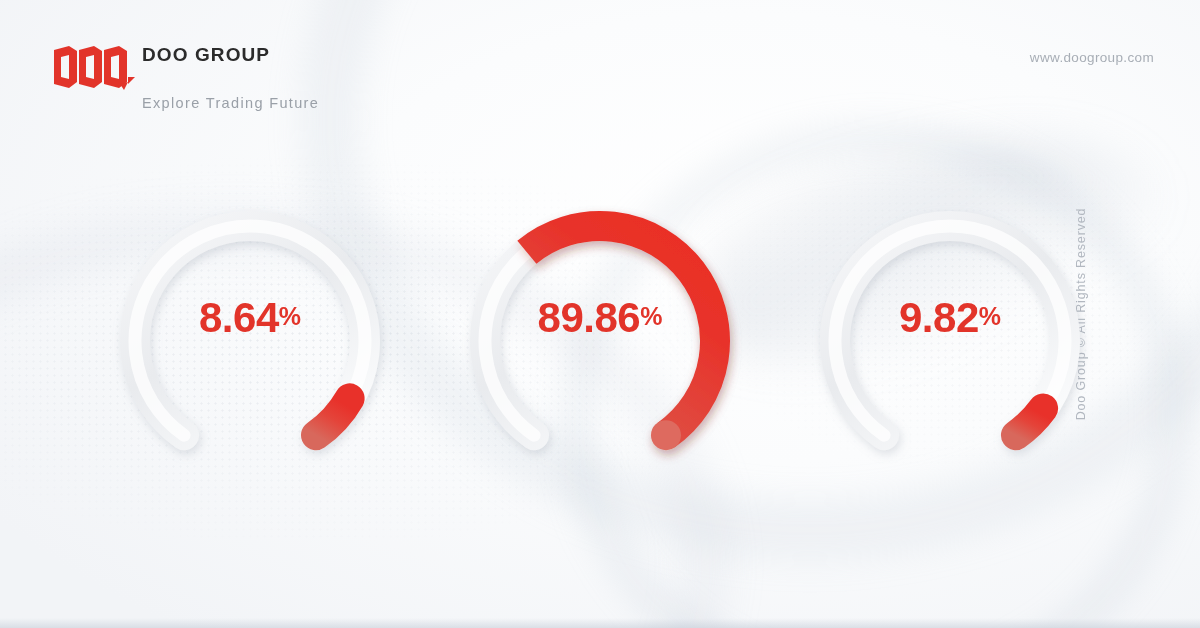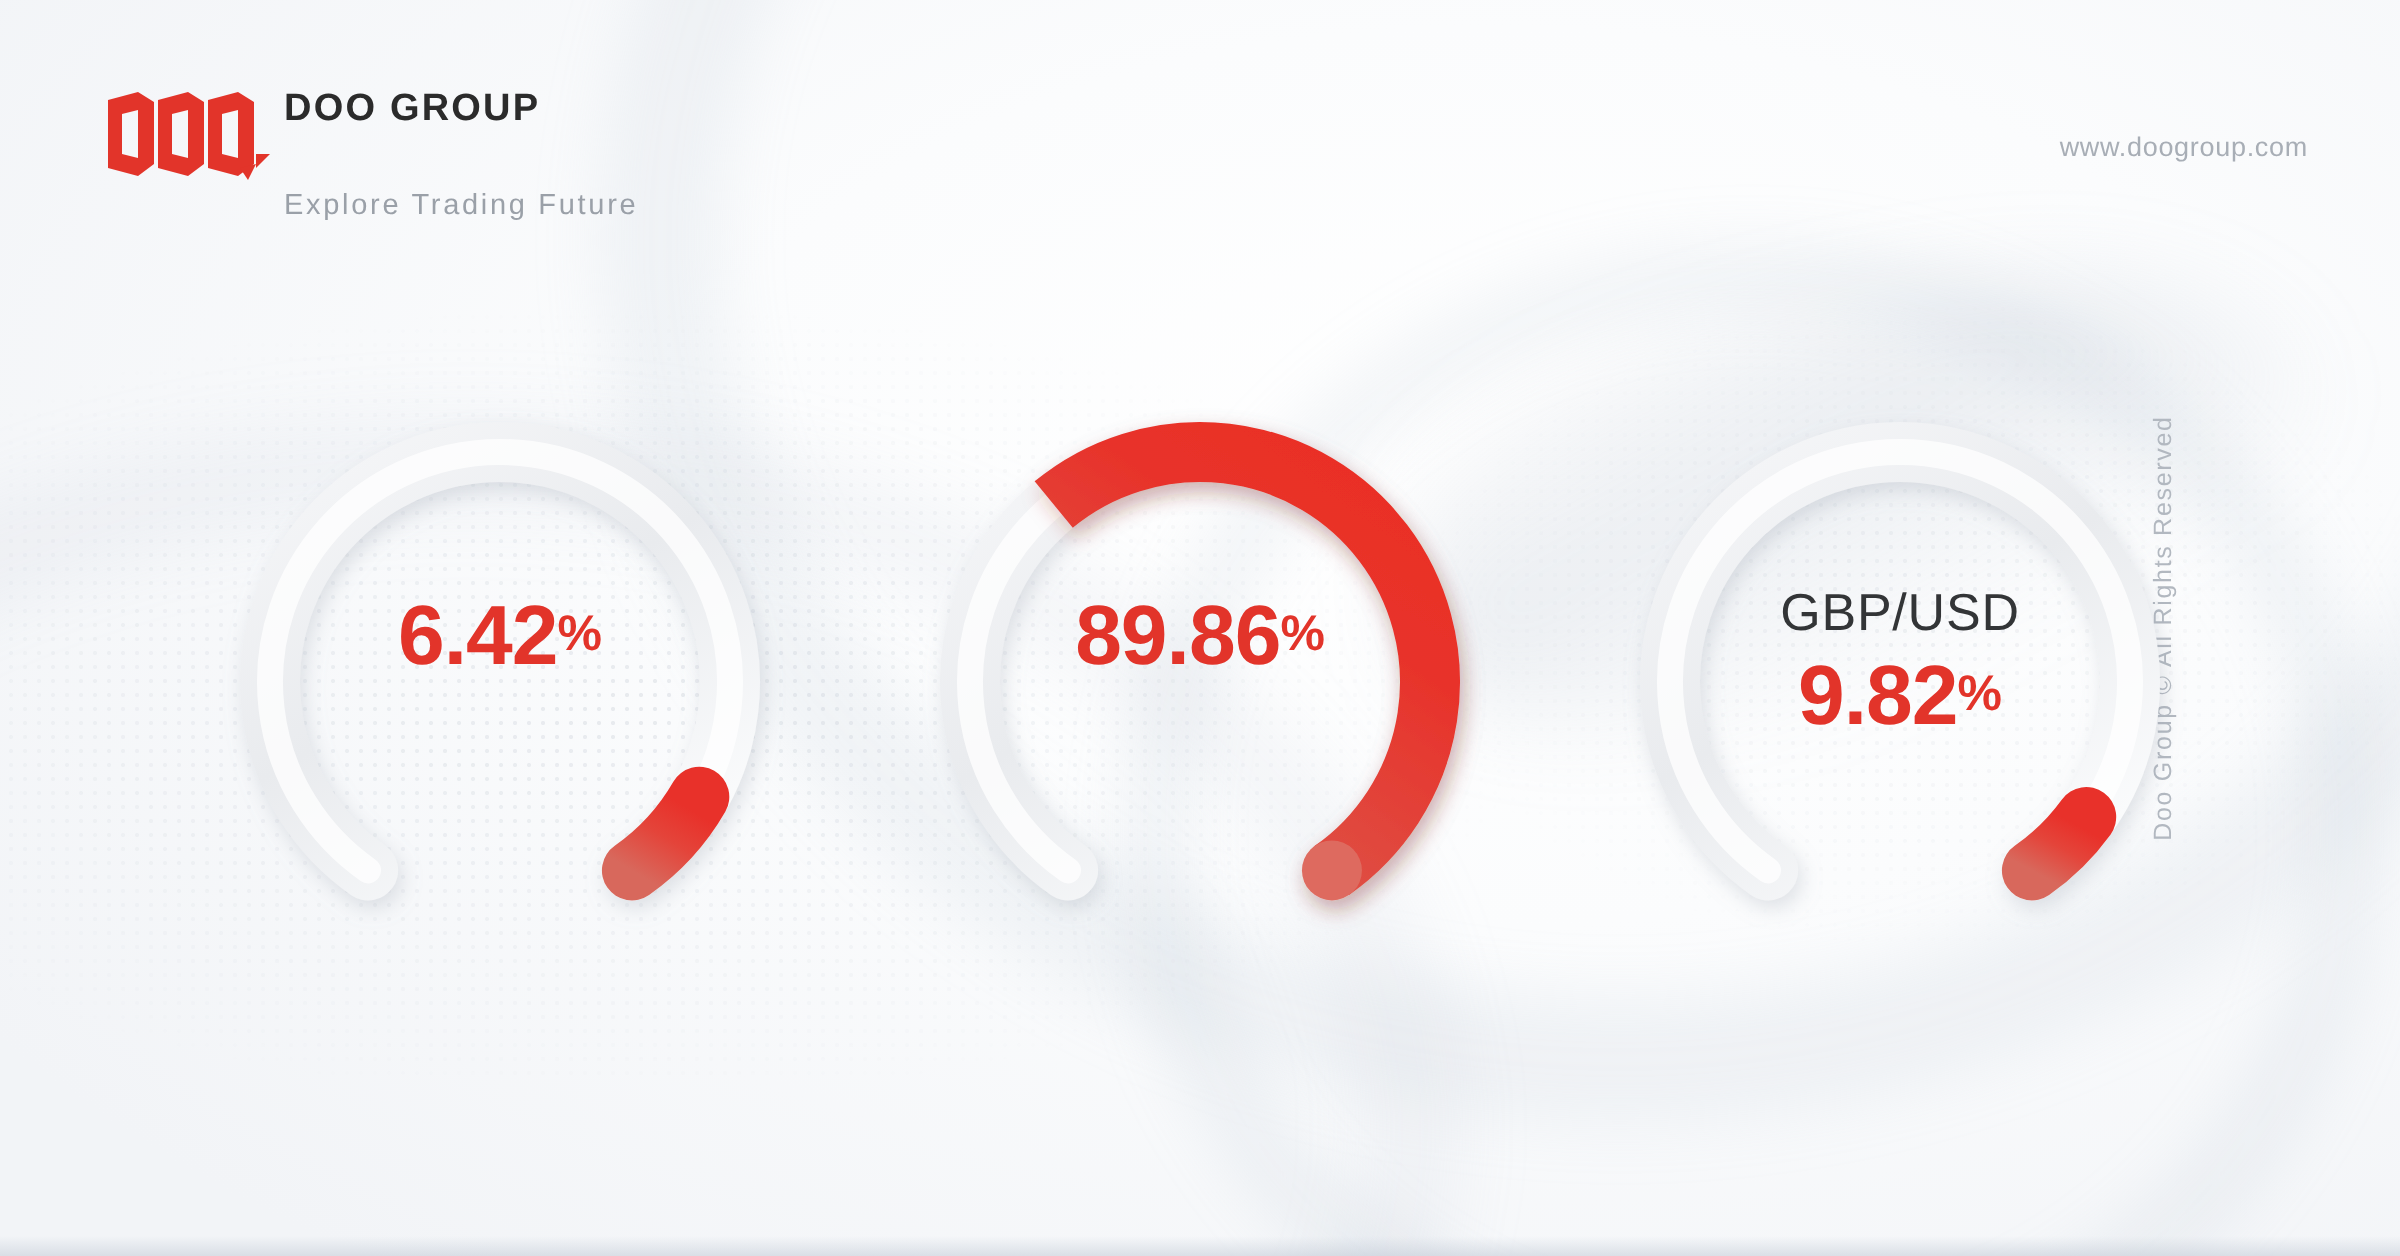--- a/index.html
+++ b/index.html
@@ -137,21 +137,20 @@
     border-left: 7px solid #e2342a;
     border-bottom: 7px solid transparent;
   }
 
   .site-url {
     position: absolute;
     right: 46px; top: 50px;
     font-size: 13.5px;
     letter-spacing: 0.35px;
     color: #a8aeb6;
-    margin-top: 16px;
   }
 
   .copyright {
     position: absolute;
     right: 12px;
     top: 314px;
     transform: translateY(-50%) rotate(-90deg);
     transform-origin: center center;
     font-size: 12.5px;
     letter-spacing: 0.85px;
@@ -273,21 +272,21 @@
           </filter>
         </defs>
         <g filter="url(#soft1)">
           <path d="M 79.04 239.20 A 115 115 0 1 1 210.96 239.20" fill="none" stroke="url(#trackGrad1)" stroke-width="30" stroke-linecap="round"></path>
         </g>
         <path d="M 79.04 239.20 A 115 115 0 1 1 210.96 239.20" fill="none" stroke="#ffffff" stroke-width="13" stroke-linecap="round" opacity="0.75"></path>
         <path d="M 210.96 239.20 A 115 115 0 0 0 244.65 202.40" fill="none" stroke="url(#valGrad1)" stroke-width="30" stroke-linecap="round"></path>
       </svg>
       <div class="gauge-center">
         <div class="pct-line">
-          <span class="pct-value">6.42</span><span class="pct-sign">%</span>
+          <span class="pct-value">8.64</span><span class="pct-sign">%</span>
         </div>
       </div>
     </div>
 
     <div class="gauge">
       <svg viewBox="0 0 290 290">
         <defs>
           <linearGradient id="trackGrad2" x1="0.18" y1="0" x2="0.85" y2="1">
             <stop offset="0%" stop-color="#f4f5f7"></stop>
             <stop offset="45%" stop-color="#e9ebee"></stop>
@@ -339,21 +338,20 @@
             <feDropShadow dx="2" dy="4" stdDeviation="5" flood-color="#9aa3af" flood-opacity="0.30"></feDropShadow>
           </filter>
         </defs>
         <g filter="url(#soft3)">
           <path d="M 79.04 239.20 A 115 115 0 1 1 210.96 239.20" fill="none" stroke="url(#trackGrad3)" stroke-width="30" stroke-linecap="round"></path>
         </g>
         <path d="M 79.04 239.20 A 115 115 0 1 1 210.96 239.20" fill="none" stroke="#ffffff" stroke-width="13" stroke-linecap="round" opacity="0.75"></path>
         <path d="M 210.96 239.20 A 115 115 0 0 0 238.10 212.51" fill="none" stroke="url(#valGrad3)" stroke-width="30" stroke-linecap="round"></path>
       </svg>
       <div class="gauge-center">
-        <div class="pair-label">GBP/USD</div>
         <div class="pct-line">
           <span class="pct-value">9.82</span><span class="pct-sign">%</span>
         </div>
       </div>
     </div>
 
   </div>
 </div>
 
 </body></html>

